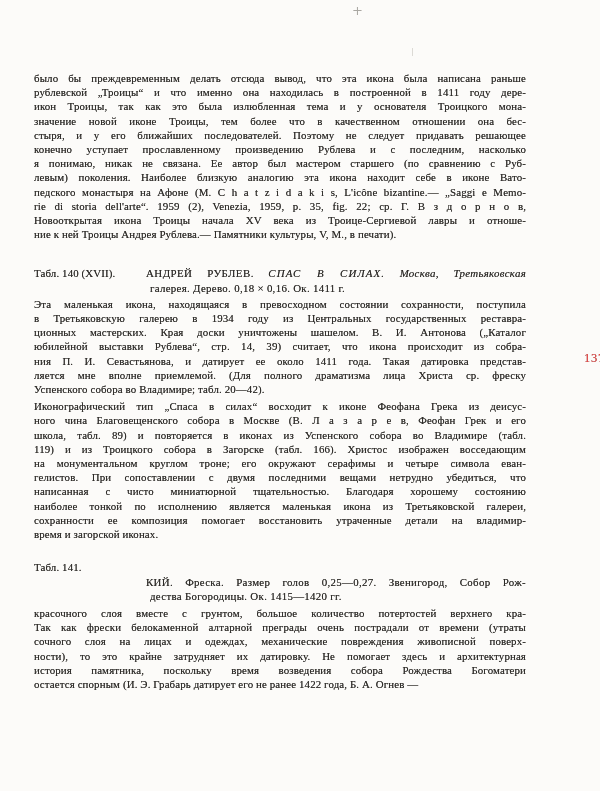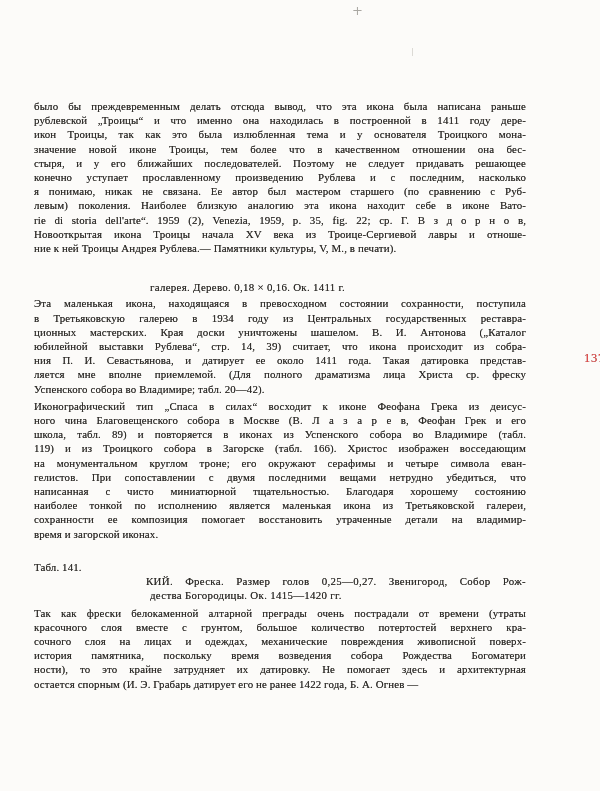--- a/index.html
+++ b/index.html
@@ -30,21 +30,20 @@
   }
   .text-block {
     position: absolute;
     left: 34px;
     top: 71px;
     width: 492px;
     font-size: 10.9px;
     line-height: 14.2px;
     letter-spacing: 0.12px;
     text-shadow: 0 0 0.35px rgba(46,44,41,0.75);
-    margin-top: 28px;
   }
   .jline  { text-align: justify; text-align-last: justify; }
   .lline  { text-align: left; }
   .para   { margin: 0; }
   .entry  { margin: 0; }
   .m-entry140 { margin-top: 25px; }
   .m-para2    { margin-top: 2px; }
   .m-para3    { margin-top: 3px; }
   .m-entry141 { margin-top: 19px; }
   .m-para4    { margin-top: 3px; }
@@ -82,26 +81,31 @@
 
     <div class="para">
       <div class="jline">было бы преждевременным делать отсюда вывод, что эта икона была написана раньше</div>
       <div class="jline">рублевской „Троицы“ и что именно она находилась в построенной в 1411 году дере-</div>
       <div class="jline">икон Троицы, так как это была излюбленная тема и у основателя Троицкого мона-</div>
       <div class="jline">значение новой иконе Троицы, тем более что в качественном отношении она бес-</div>
       <div class="jline">стыря, и у его ближайших последователей. Поэтому не следует придавать решающее</div>
       <div class="jline">конечно уступает прославленному произведению Рублева и с последним, насколько</div>
       <div class="jline">я понимаю, никак не связана. Ее автор был мастером старшего (по сравнению с Руб-</div>
       <div class="jline">левым) поколения. Наиболее близкую аналогию эта икона находит себе в иконе Вато-</div>
+      <div class="jline">педского монастыря на Афоне (М. C h a t z i d a k i s, L'icône bizantine.— „Saggi e Memo-</div>
       <div class="jline">rie di storia dell'arte“. 1959 (2), Venezia, 1959, p. 35, fig. 22; ср. Г. В з д о р н о в,</div>
       <div class="jline">Новооткрытая икона Троицы начала XV века из Троице-Сергиевой лавры и отноше-</div>
       <div class="lline">ние к ней Троицы Андрея Рублева.— Памятники культуры, V, М., в печати).</div>
     </div>
 
     <div class="entry m-entry140">
+      <div class="entry-row">
+        <span class="entry-label">Табл. 140 (XVII).</span>
+        <span class="entry-head"><span class="artist">АНДРЕЙ РУБЛЕВ.</span> <span class="title-caps">СПАС В СИЛАХ.</span> <span class="title-rest">Москва, Третьяковская</span></span>
+      </div>
       <div class="entry-cont lline">галерея. Дерево. 0,18 × 0,16. Ок. 1411 г.</div>
     </div>
 
     <div class="para m-para2">
       <div class="jline">Эта маленькая икона, находящаяся в превосходном состоянии сохранности, поступила</div>
       <div class="jline">в Третьяковскую галерею в 1934 году из Центральных государственных реставра-</div>
       <div class="jline">ционных мастерских. Края доски уничтожены шашелом. В. И. Антонова („Каталог</div>
       <div class="jline">юбилейной выставки Рублева“, стр. 14, 39) считает, что икона происходит из собра-</div>
       <div class="jline">ния П. И. Севастьянова, и датирует ее около 1411 года. Такая датировка представ-</div>
       <div class="jline">ляется мне вполне приемлемой. (Для полного драматизма лица Христа ср. фреску</div>
@@ -123,25 +127,25 @@
 
     <div class="entry m-entry141">
       <div class="entry-row">
         <span class="entry-label">Табл. 141.</span>
       </div>
       <div class="entry-cont just">КИЙ. Фреска. Размер голов 0,25—0,27. Звенигород, Собор Рож-</div>
       <div class="entry-cont lline">дества Богородицы. Ок. 1415—1420 гг.</div>
     </div>
 
     <div class="para m-para4">
+      <div class="jline">красочного слоя вместе с грунтом, большое количество потертостей верхнего кра-</div>
       <div class="jline">Так как фрески белокаменной алтарной преграды очень пострадали от времени (утраты</div>
-      <div class="jline">красочного слоя вместе с грунтом, большое количество потертостей верхнего кра-</div>
       <div class="jline">сочного слоя на лицах и одеждах, механические повреждения живописной поверх-</div>
+      <div class="jline">ности), то это крайне затрудняет их датировку. Не помогает здесь и архитектурная</div>
       <div class="jline">история памятника, поскольку время возведения собора Рождества Богоматери</div>
-      <div class="jline">ности), то это крайне затрудняет их датировку. Не помогает здесь и архитектурная</div>
       <div class="lline">остается спорным (И. Э. Грабарь датирует его не ранее 1422 года, Б. А. Огнев —</div>
     </div>
 
   </div>
 
   <div class="page-number">137</div>
 
 </div>
 
 </body></html>

